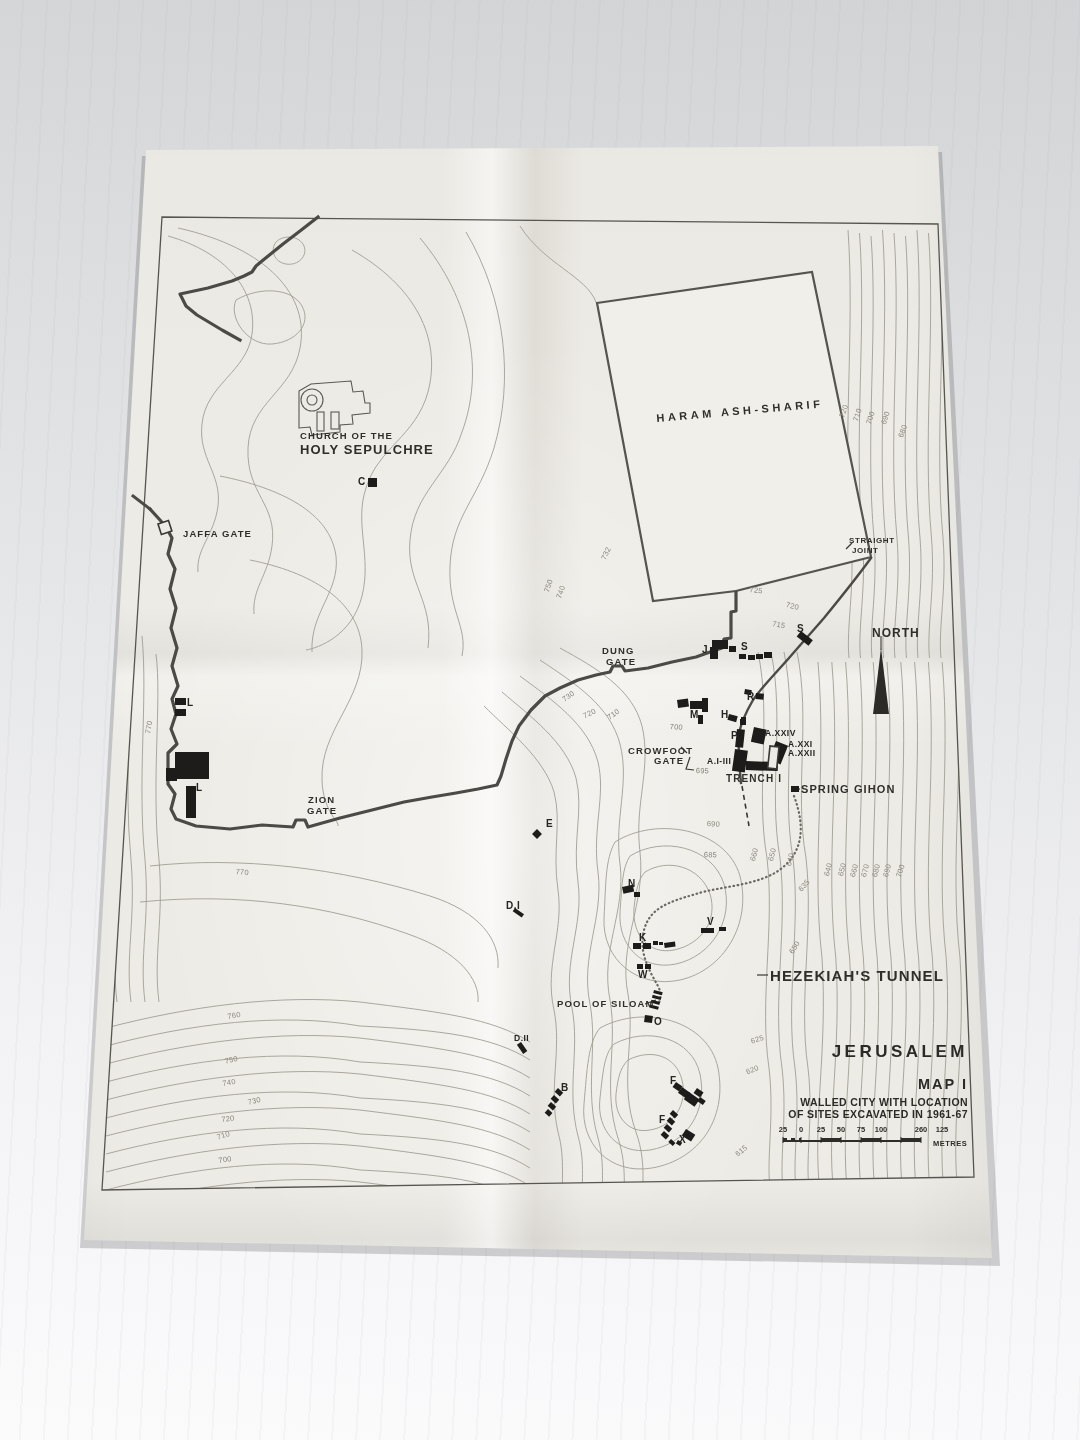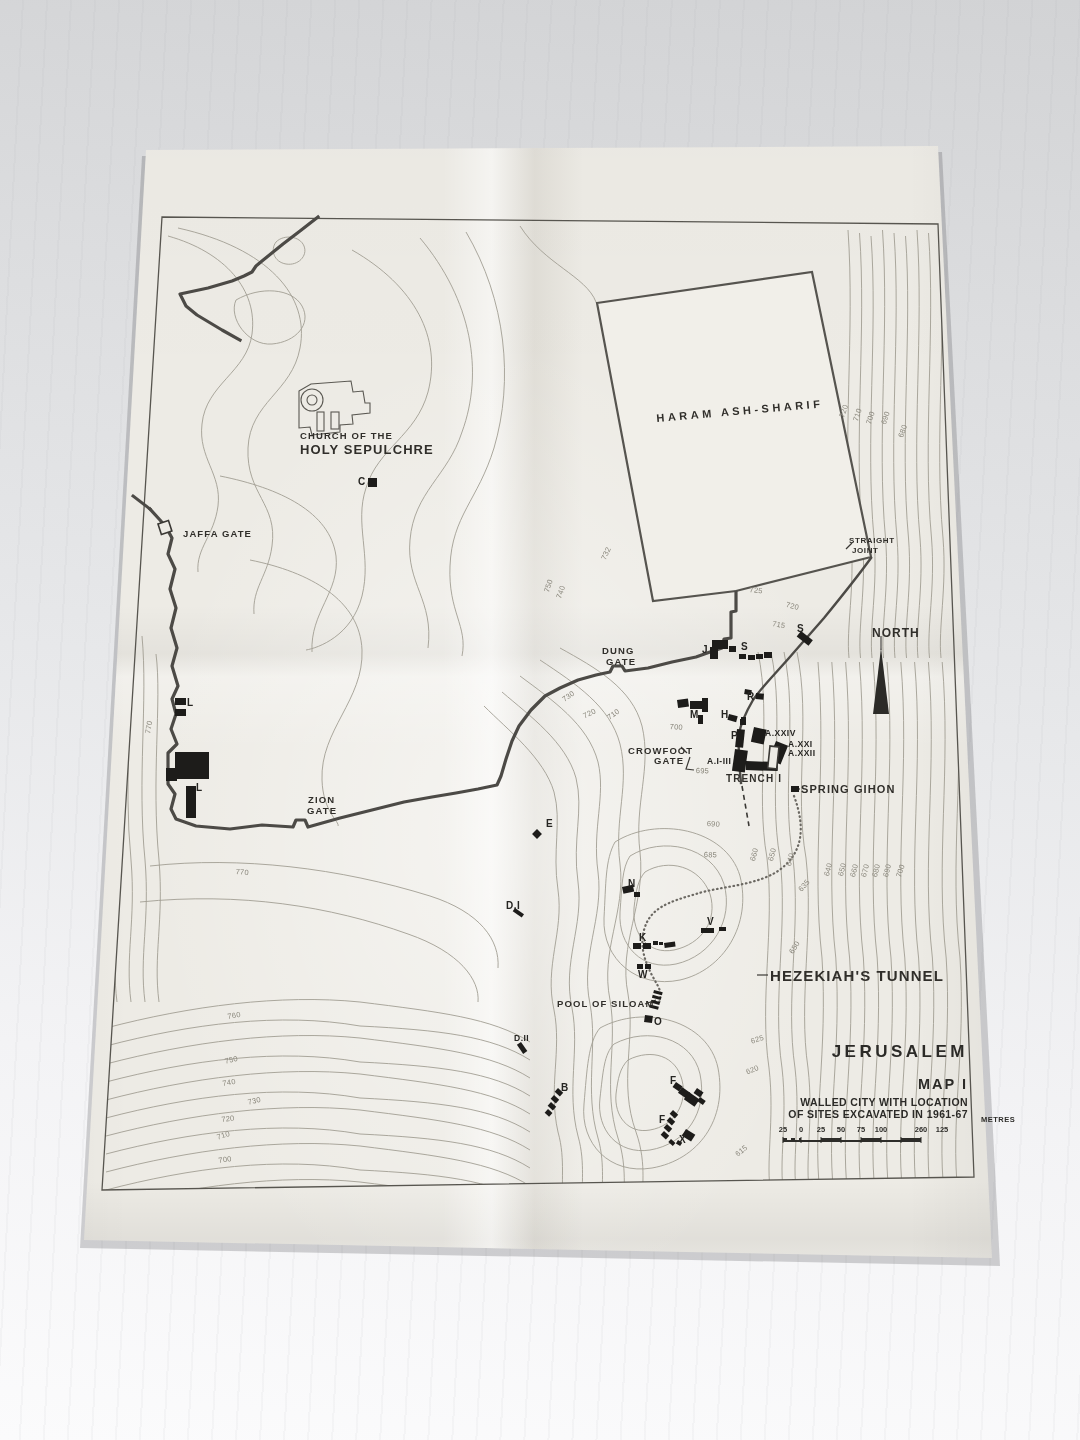--- a/index.html
+++ b/index.html
@@ -335,15 +335,15 @@
       <div class="contour-label" style="left: 745px; top: 1069px; font-size: 7.5px; letter-spacing: 0.2px; transform: rotate(-22deg);">620</div>
       <div class="contour-label" style="left: 734px; top: 1152px; font-size: 7.5px; letter-spacing: 0.2px; transform: rotate(-38deg);">615</div>
       <div class="scale-num" style="left: 783px; top: 1126px;">25</div>
       <div class="scale-num" style="left: 801px; top: 1126px;">0</div>
       <div class="scale-num" style="left: 821px; top: 1126px;">25</div>
       <div class="scale-num" style="left: 841px; top: 1126px;">50</div>
       <div class="scale-num" style="left: 861px; top: 1126px;">75</div>
       <div class="scale-num" style="left: 881px; top: 1126px;">100</div>
       <div class="scale-num" style="left: 942px; top: 1126px;">125</div>
       <div class="scale-num" style="left: 921px; top: 1126px;">260</div>
-      <div class="scale-unit" style="left: 933px; top: 1116px; margin-left: 48px;">METRES</div>
+      <div class="scale-unit" style="left: 933px; top: 1140px;">METRES</div>
     </div>
 </div>
 
 </body></html>

